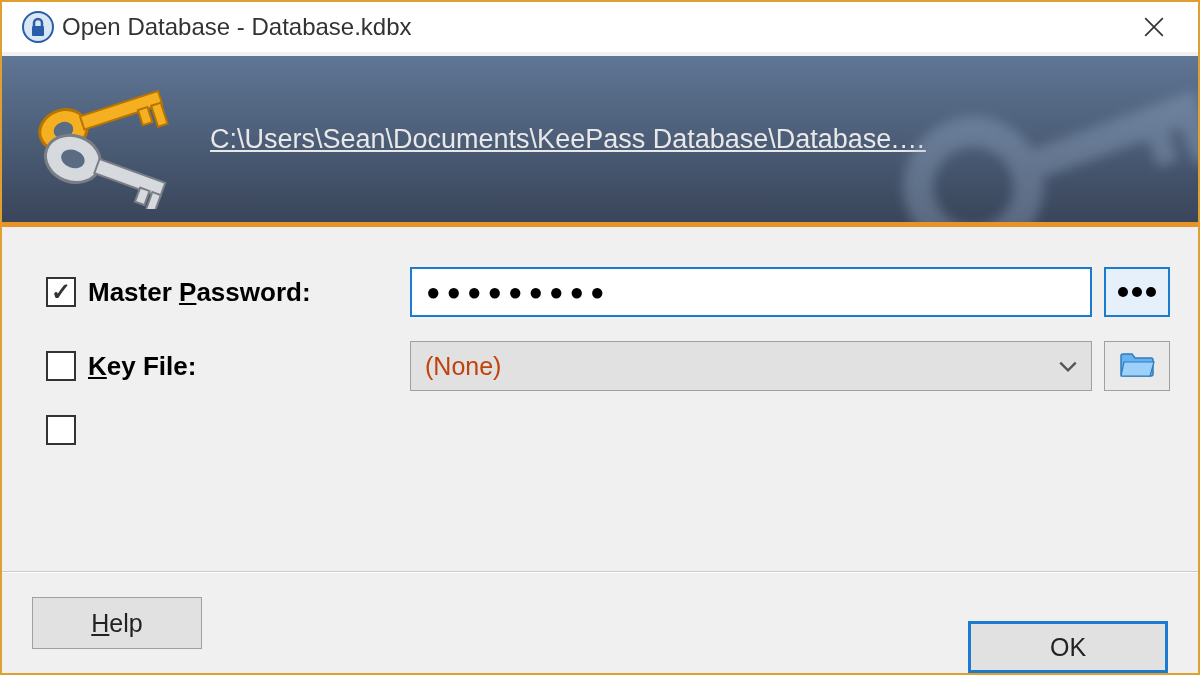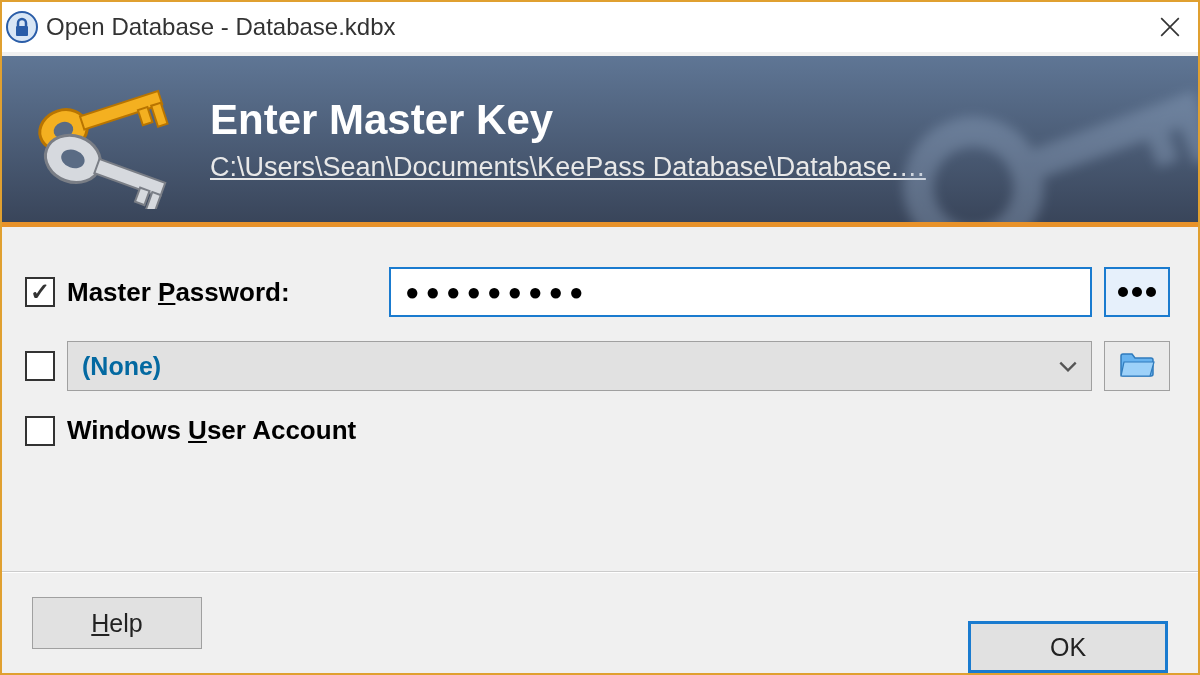--- a/index.html
+++ b/index.html
@@ -17,21 +17,21 @@
       display: flex;
       flex-direction: column;
       background: #f0f0f0;
     }
     
     .titlebar {
       height: 50px;
       background: #fff;
       display: flex;
       align-items: center;
-      padding: 0 4px;
+      padding: 0 20px;
     }
     .titlebar-icon {
       width: 32px;
       height: 32px;
       margin-right: 8px;
       position: relative;
     }
     .titlebar-text {
       font-size: 24px;
       color: #333;
@@ -83,21 +83,21 @@
     }
     .banner-path {
       font-size: 27px;
       font-weight: 400;
       color: #e8e8e8;
       text-decoration: underline;
     }
     
     .form-area {
       flex: 1;
-      padding: 40px 28px 10px 23px;
+      padding: 40px 28px 10px 44px;
       background: #f0f0f0;
       border-radius: 6px;
     }
     .form-row {
       display: flex;
       align-items: center;
       margin-bottom: 24px;
       gap: 12px;
     }
     .checkbox {
@@ -137,26 +137,25 @@
       font-family: inherit;
       outline: none;
     }
     .select-input {
       flex: 1;
       height: 50px;
       border: 1px solid #a0a0a0;
       background: #e1e1e1;
       padding: 0 14px;
       font-size: 25px;
-      color: #0369a1;
+      color: #c2410c;
       display: flex;
       align-items: center;
       justify-content: space-between;
       cursor: pointer;
-      font-weight: bold;
     }
     .select-chevron {
       font-size: 18px;
       color: #555;
     }
     .icon-button {
       width: 66px;
       height: 50px;
       border: 2px solid #1a7bcf;
       background: #e6f0fb;
@@ -261,21 +260,20 @@
         <g transform="rotate(20 60 95)">
           <ellipse cx="45" cy="95" rx="28" ry="23" fill="#d6d9de" stroke="#7a7e86" stroke-width="3"></ellipse>
           <ellipse cx="45" cy="95" rx="12" ry="9" fill="#5a6b84"></ellipse>
           <rect x="70" y="86" width="70" height="15" fill="#d6d9de" stroke="#7a7e86" stroke-width="2"></rect>
           <rect x="118" y="99" width="10" height="15" fill="#d6d9de" stroke="#7a7e86" stroke-width="2"></rect>
           <rect x="131" y="99" width="9" height="20" fill="#d6d9de" stroke="#7a7e86" stroke-width="2"></rect>
         </g>
       </svg>
     </span>
     <div class="banner-text">
-      <div class="banner-title">Enter Master Key</div>
       <div class="banner-path">C:\Users\Sean\Documents\KeePass  Database\Database.…</div>
     </div>
   </div>
 
   <div class="form-area">
 
     <div class="form-row">
       <div class="checkbox checked"></div>
       <div class="field-label">
         <span>Master </span><span class="ul">P</span><span>assword:</span>
@@ -285,43 +283,43 @@
         <span class="dots-icon">
           <span></span>
             <span></span>
             <span></span>
         </span>
       </div>
     </div>
 
     <div class="form-row">
       <div class="checkbox"></div>
+      <div class="field-label">
+        <span class="ul">K</span><span>ey File:</span>
+      </div>
       <div class="select-input">
         <span>(None)</span>
         <span class="select-chevron">
           <svg viewBox="0 0 14 8" width="18" height="11">
               <path d="M1 1 L7 7 L13 1" fill="none" stroke="#555" stroke-width="1.8"></path>
             </svg>
         </span>
       </div>
       <div class="icon-button plain">
         <span>
           <svg viewBox="0 0 36 28" width="36" height="28">
             <path d="M2 6 L2 24 Q2 26 4 26 L32 26 Q34 26 34 24 L34 10 Q34 8 32 8 L16 8 L13 4 L4 4 Q2 4 2 6 Z" fill="#68b3ef" stroke="#2f7bbd" stroke-width="1.5"></path>
             <path d="M5 12 L35 12 L31 26 L2 26 Z" fill="#9dd1f9" stroke="#2f7bbd" stroke-width="1.2"></path>
           </svg>
         </span>
       </div>
     </div>
 
     <div class="form-row">
       <div class="checkbox"></div>
-      <div class="field-label" style="width:auto">
-        <span>Windows </span><span class="ul">U</span><span>ser Account</span>
-      </div>
     </div>
 
   </div>
 
   <div class="footer-divider"></div>
   <div class="footer">
     <div class="win-button">
       <span class="ul">H</span>
         <span>elp</span>
     </div>

